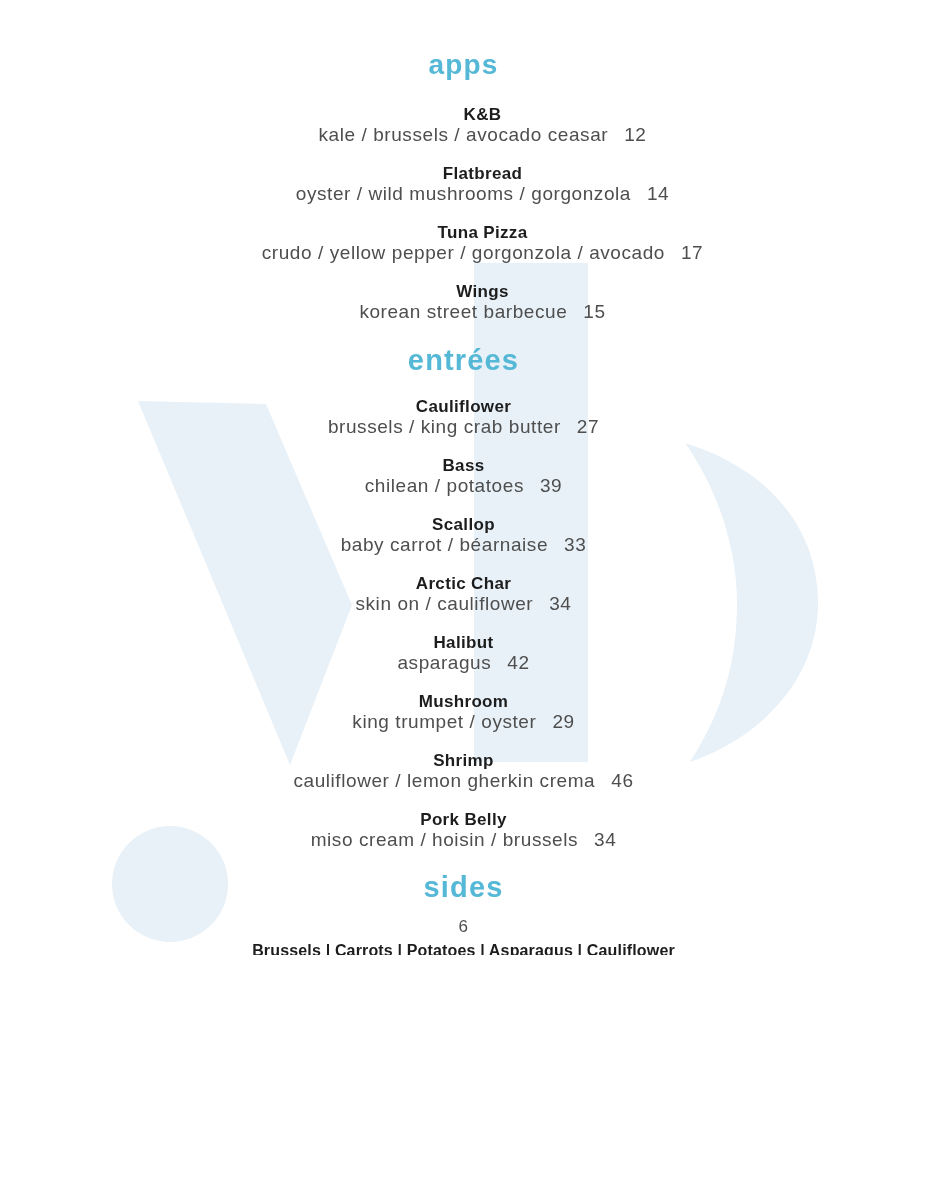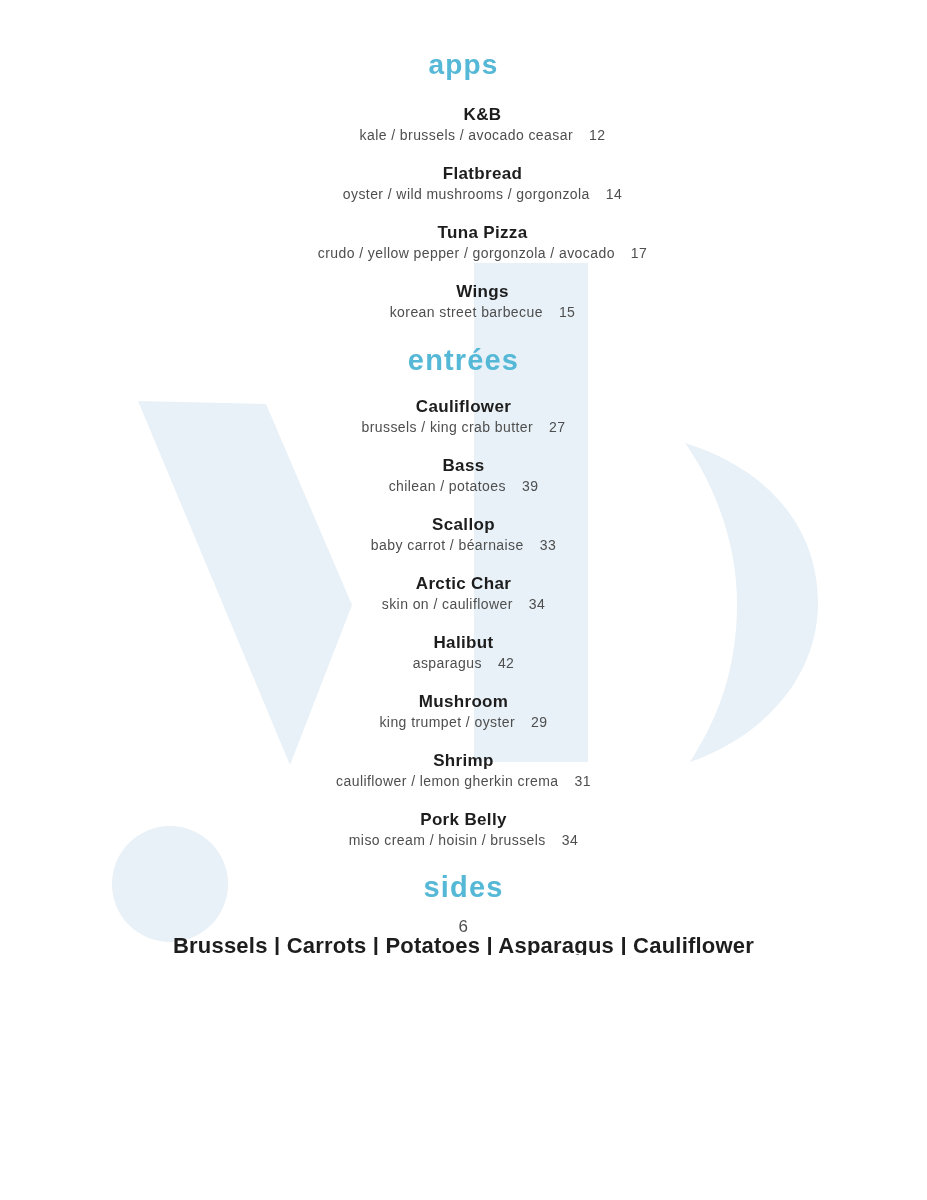--- a/index.html
+++ b/index.html
@@ -46,35 +46,36 @@
   .items-group.g-entrees{margin-top:20px;}
   .item{margin-bottom:19px;}
   .item-name{
     font-size:17px;
     line-height:20px;
     font-weight:bold;
     letter-spacing:0.02em;
     color:var(--name);
   }
   .item-desc{
-    font-size:14px;
+    font-size:19px;
     line-height:20px;
     letter-spacing:0.03em;
     color:var(--desc);
   }
   .price{margin-left:16px;}
   .sides-price{
     margin-top:13px;
     font-size:17px;
     line-height:19px;
     color:var(--desc);
     letter-spacing:0.03em;
   }
   .sides-row{
-    font-size:22px;
+    margin-top:5px;
+    font-size:16px;
     line-height:20px;
     font-weight:bold;
     letter-spacing:0.01em;
     color:var(--name);
   }
 </style>
 </head>
 <body>
 
 <div class="page">
@@ -133,21 +134,21 @@
       <div class="item">
         <div class="item-name">Halibut</div>
         <div class="item-desc"><span>asparagus</span><span class="price">42</span></div>
       </div>
       <div class="item">
         <div class="item-name">Mushroom</div>
         <div class="item-desc"><span>king trumpet / oyster</span><span class="price">29</span></div>
       </div>
       <div class="item">
         <div class="item-name">Shrimp</div>
-        <div class="item-desc"><span>cauliflower / lemon gherkin crema</span><span class="price">31</span></div>
+        <div class="item-desc"><span>cauliflower / lemon gherkin crema</span><span class="price">46</span></div>
       </div>
       <div class="item">
         <div class="item-name">Pork Belly</div>
         <div class="item-desc"><span>miso cream / hoisin / brussels</span><span class="price">34</span></div>
       </div>
     </div>
 
     <div class="section-title t-sides">sides</div>
     <div class="sides-price">6</div>
     <div class="sides-row">Brussels | Carrots | Potatoes | Asparagus | Cauliflower</div>

